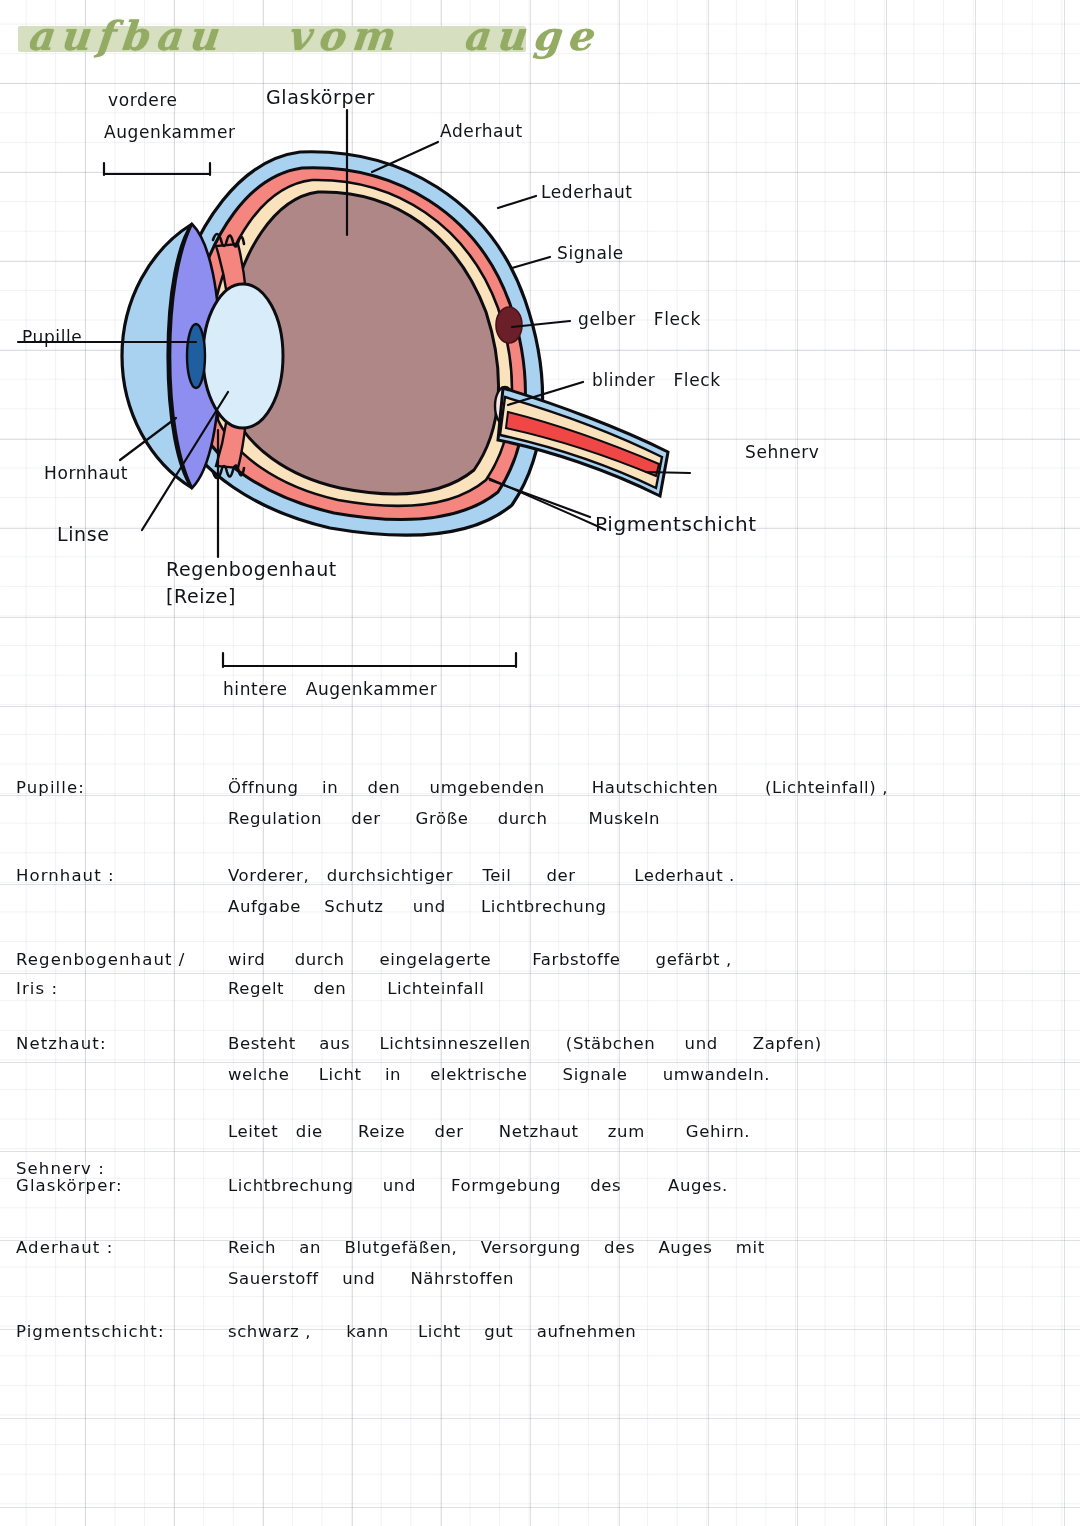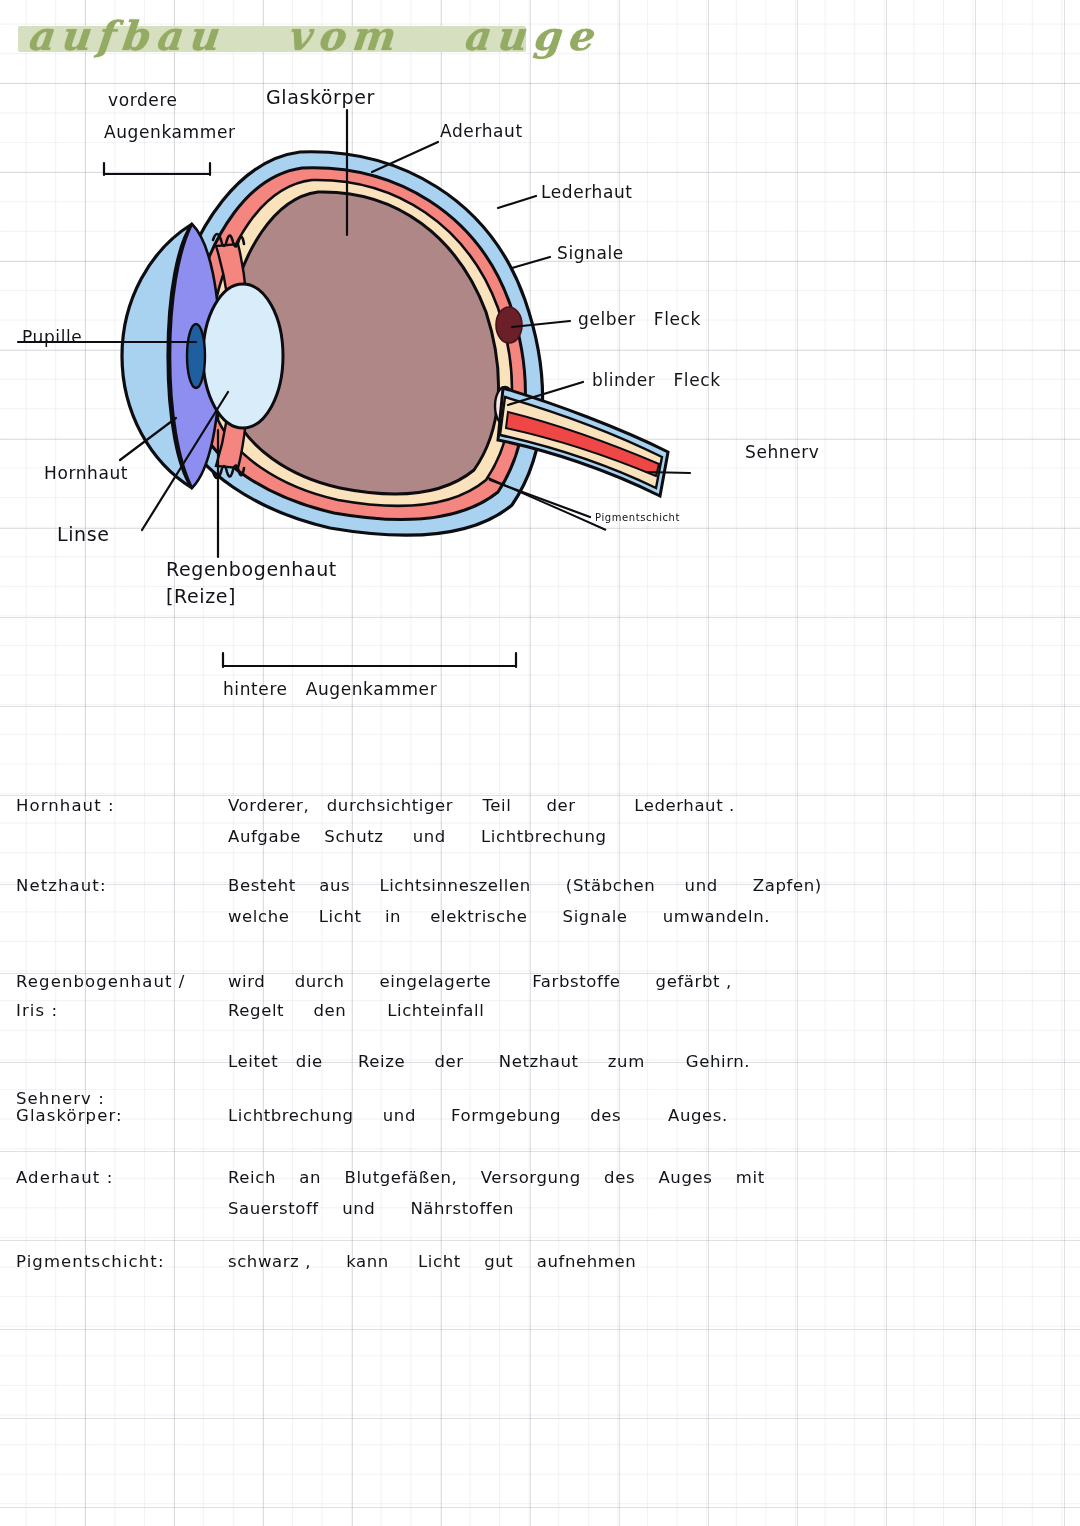--- a/index.html
+++ b/index.html
@@ -50,21 +50,21 @@
 
   
   .hw{
     position:absolute;
     font-family:"DejaVu Sans",sans-serif;
     color:#111318;
     white-space:pre;
     letter-spacing:0.6px;
   }
   .lbl{font-size:17px;}
-  .lbl-sm{font-size:10px;}
+  .lbl-sm{font-size:20px;}
   .lbl-lg{font-size:19px;}
 
   
   #defs{position:absolute;left:0;top:760px;width:1080px;}
   .def-row{position:relative;width:1080px;}
   .def-term{
     position:absolute;left:16px;
     font-size:16.5px;letter-spacing:1.1px;
     font-family:"DejaVu Sans",sans-serif;color:#111318;white-space:pre;
   }
@@ -201,40 +201,45 @@
   <div class="hw lbl" style="left:22px;top:327px;">Pupille</div>
   <div class="hw lbl" style="left:44px;top:463px;">Hornhaut</div>
   <div class="hw lbl-lg" style="left:57px;top:523px;">Linse</div>
   <div class="hw lbl-lg" style="left:166px;top:558px;">Regenbogenhaut</div>
   <div class="hw lbl-lg" style="left:166px;top:585px;">[Reize]</div>
 
   <div class="hw lbl" style="left:223px;top:679px;">hintere   Augenkammer</div>
 
   <div id="defs">
 
+    <div class="def-row" style="height:70px;">
+      <div class="def-term" style="top:18px;">Pupille:</div>
+      <div class="def-body" style="top:18px;">Öffnung    in     den     umgebenden        Hautschichten        (Lichteinfall) ,</div>
+      <div class="def-body" style="top:49px;">Regulation     der      Größe     durch       Muskeln</div>
+    </div>
 
     <div class="def-row" style="height:88px;">
       <div class="def-term" style="top:36px;">Hornhaut :</div>
       <div class="def-body" style="top:36px;">Vorderer,   durchsichtiger     Teil      der          Lederhaut .</div>
       <div class="def-body" style="top:67px;">Aufgabe    Schutz     und      Lichtbrechung</div>
-    </div>
-
-    <div class="def-row" style="height:92px;">
-      <div class="def-term" style="top:28px;">Netzhaut:</div>
-      <div class="def-body" style="top:28px;">Besteht    aus     Lichtsinneszellen      (Stäbchen     und      Zapfen)</div>
-      <div class="def-body" style="top:59px;">welche     Licht    in     elektrische      Signale      umwandeln.</div>
     </div>
 
     <div class="def-row" style="height:88px;">
       <div class="def-term" style="top:32px;">Regenbogenhaut /</div>
       <div class="def-term2" style="top:61px;">Iris :</div>
       <div class="def-body" style="top:32px;">wird     durch      eingelagerte       Farbstoffe      gefärbt ,</div>
       <div class="def-body" style="top:61px;">Regelt     den       Lichteinfall</div>
     </div>
 
+    <div class="def-row" style="height:92px;">
+      <div class="def-term" style="top:28px;">Netzhaut:</div>
+      <div class="def-body" style="top:28px;">Besteht    aus     Lichtsinneszellen      (Stäbchen     und      Zapfen)</div>
+      <div class="def-body" style="top:59px;">welche     Licht    in     elektrische      Signale      umwandeln.</div>
+    </div>
+
     <div class="def-row" style="height:60px;">
       <div class="def-term" style="top:24px;margin-top:37px;">Sehnerv :</div>
       <div class="def-body" style="top:24px;">Leitet   die      Reize     der      Netzhaut     zum       Gehirn.</div>
     </div>
 
     <div class="def-row" style="height:60px;">
       <div class="def-term" style="top:18px;">Glaskörper:</div>
       <div class="def-body" style="top:18px;">Lichtbrechung     und      Formgebung     des        Auges.</div>
     </div>
 

